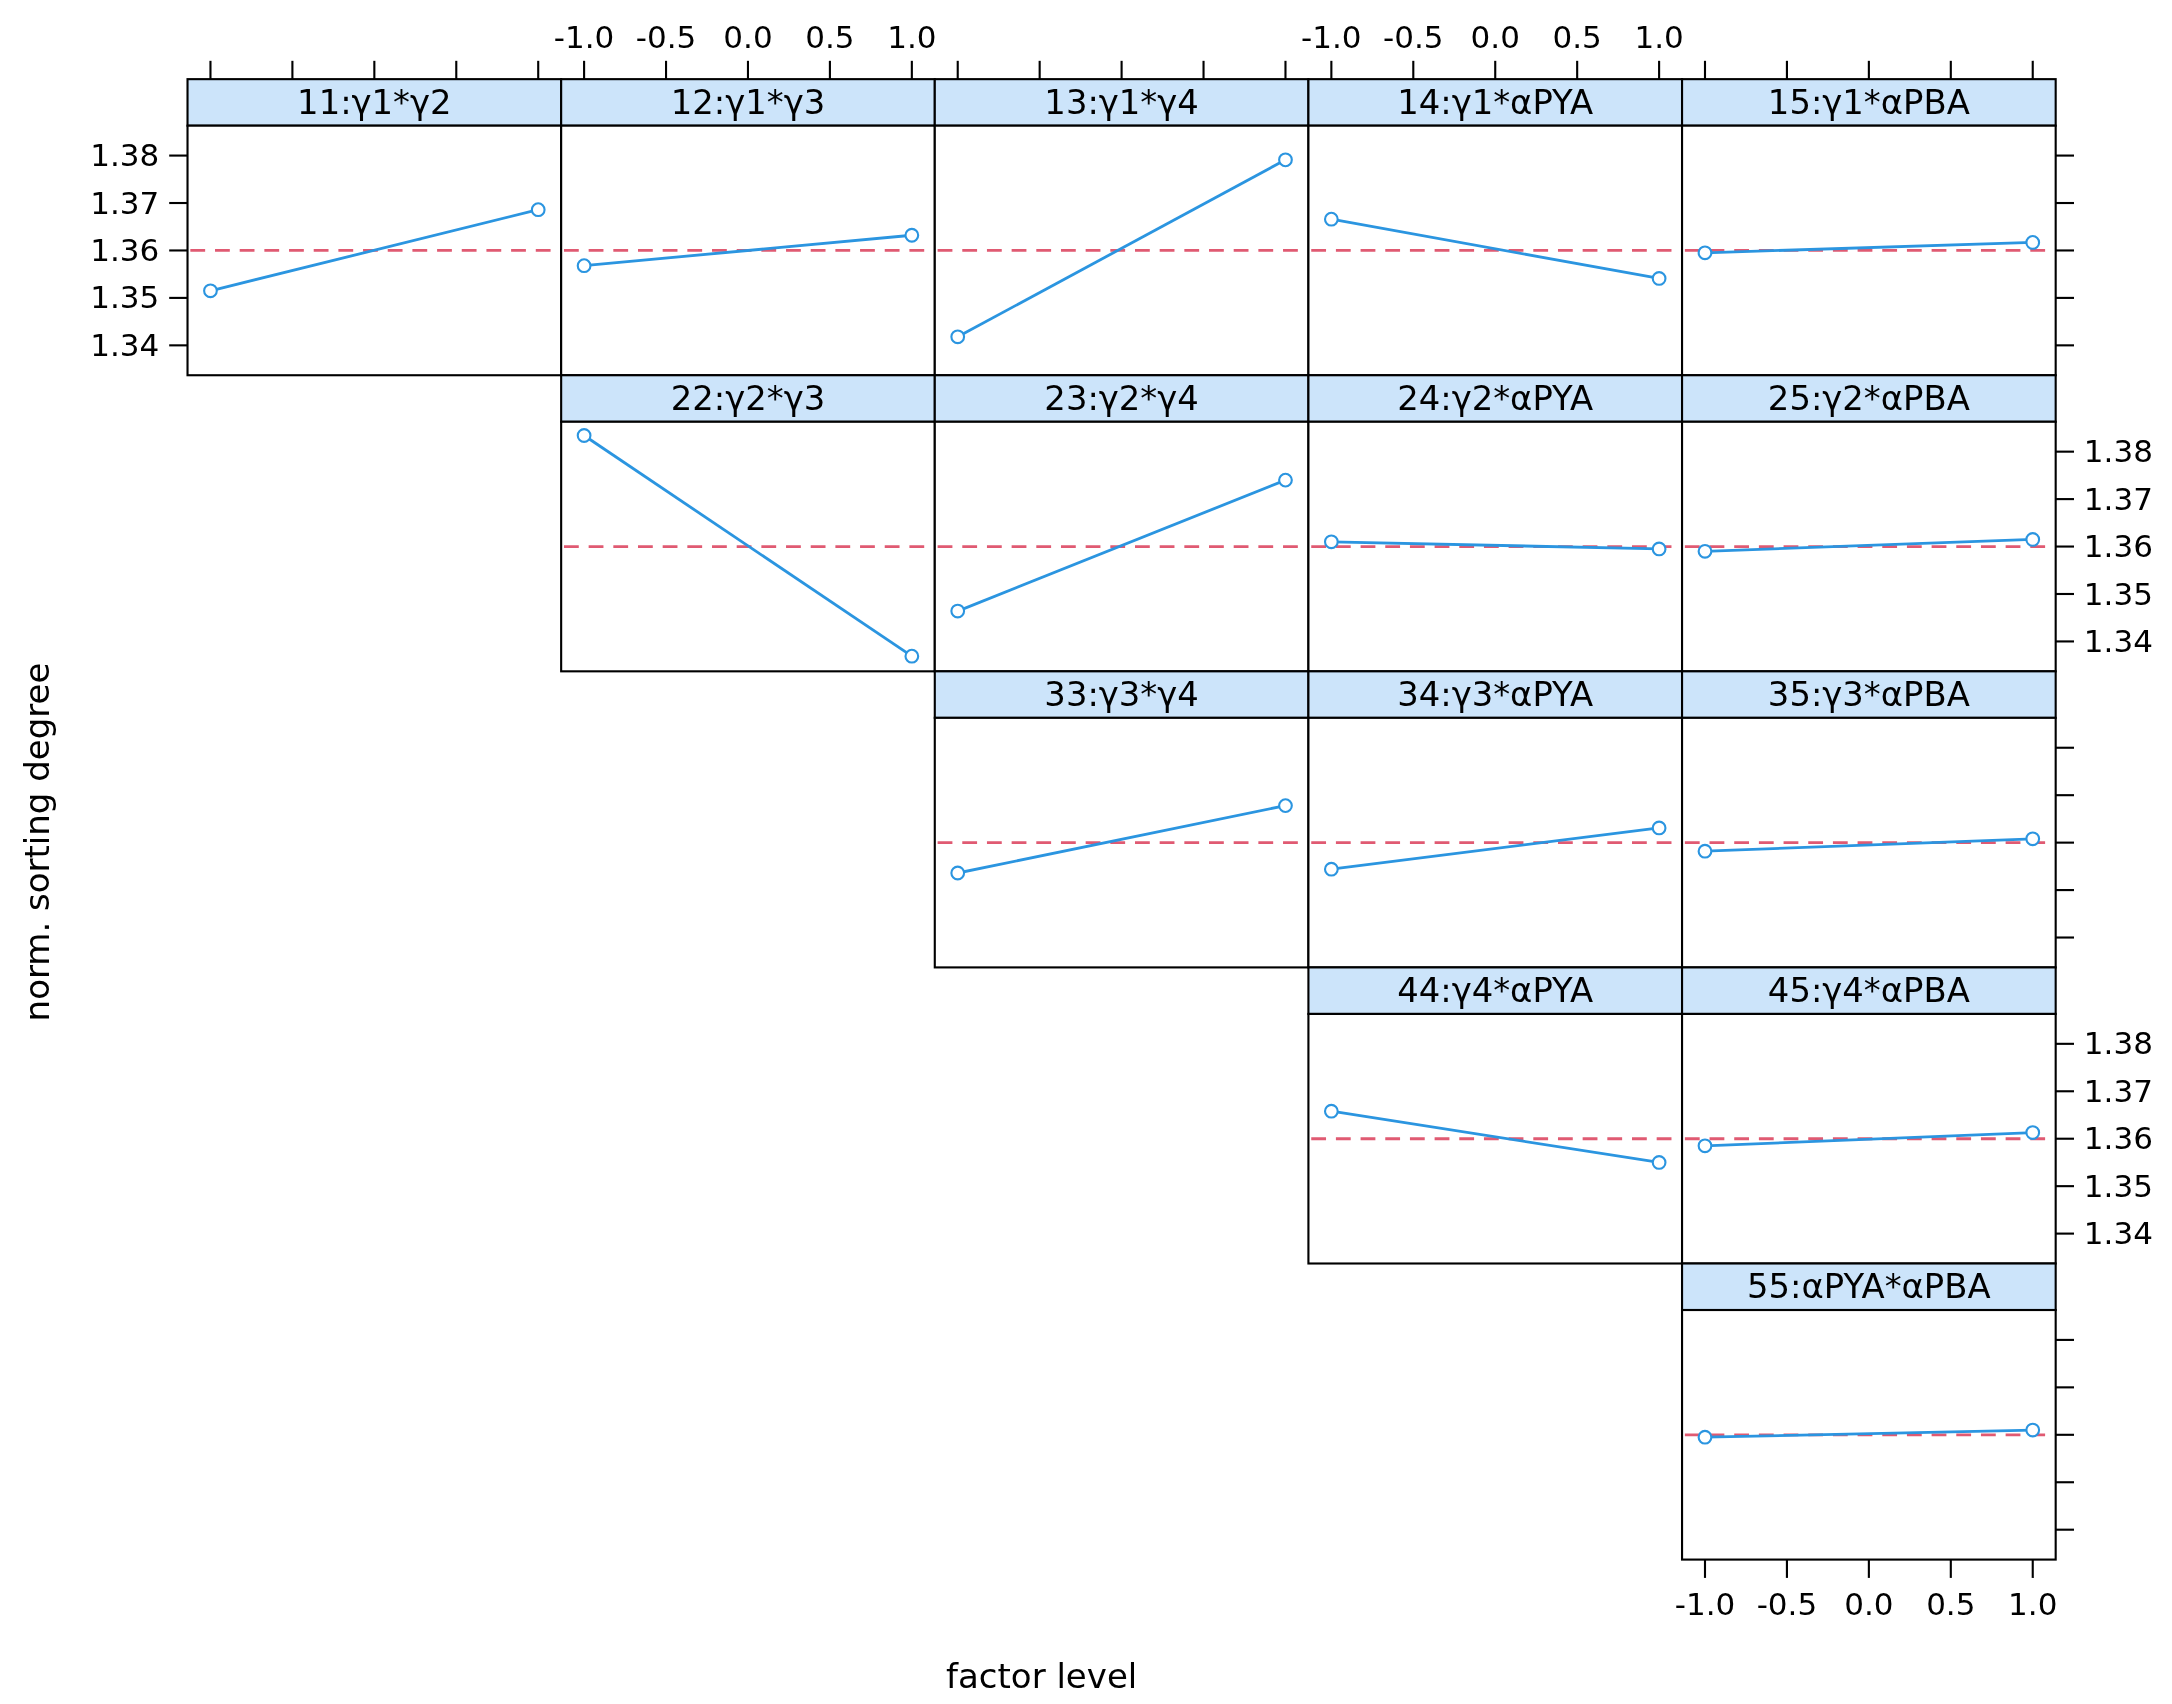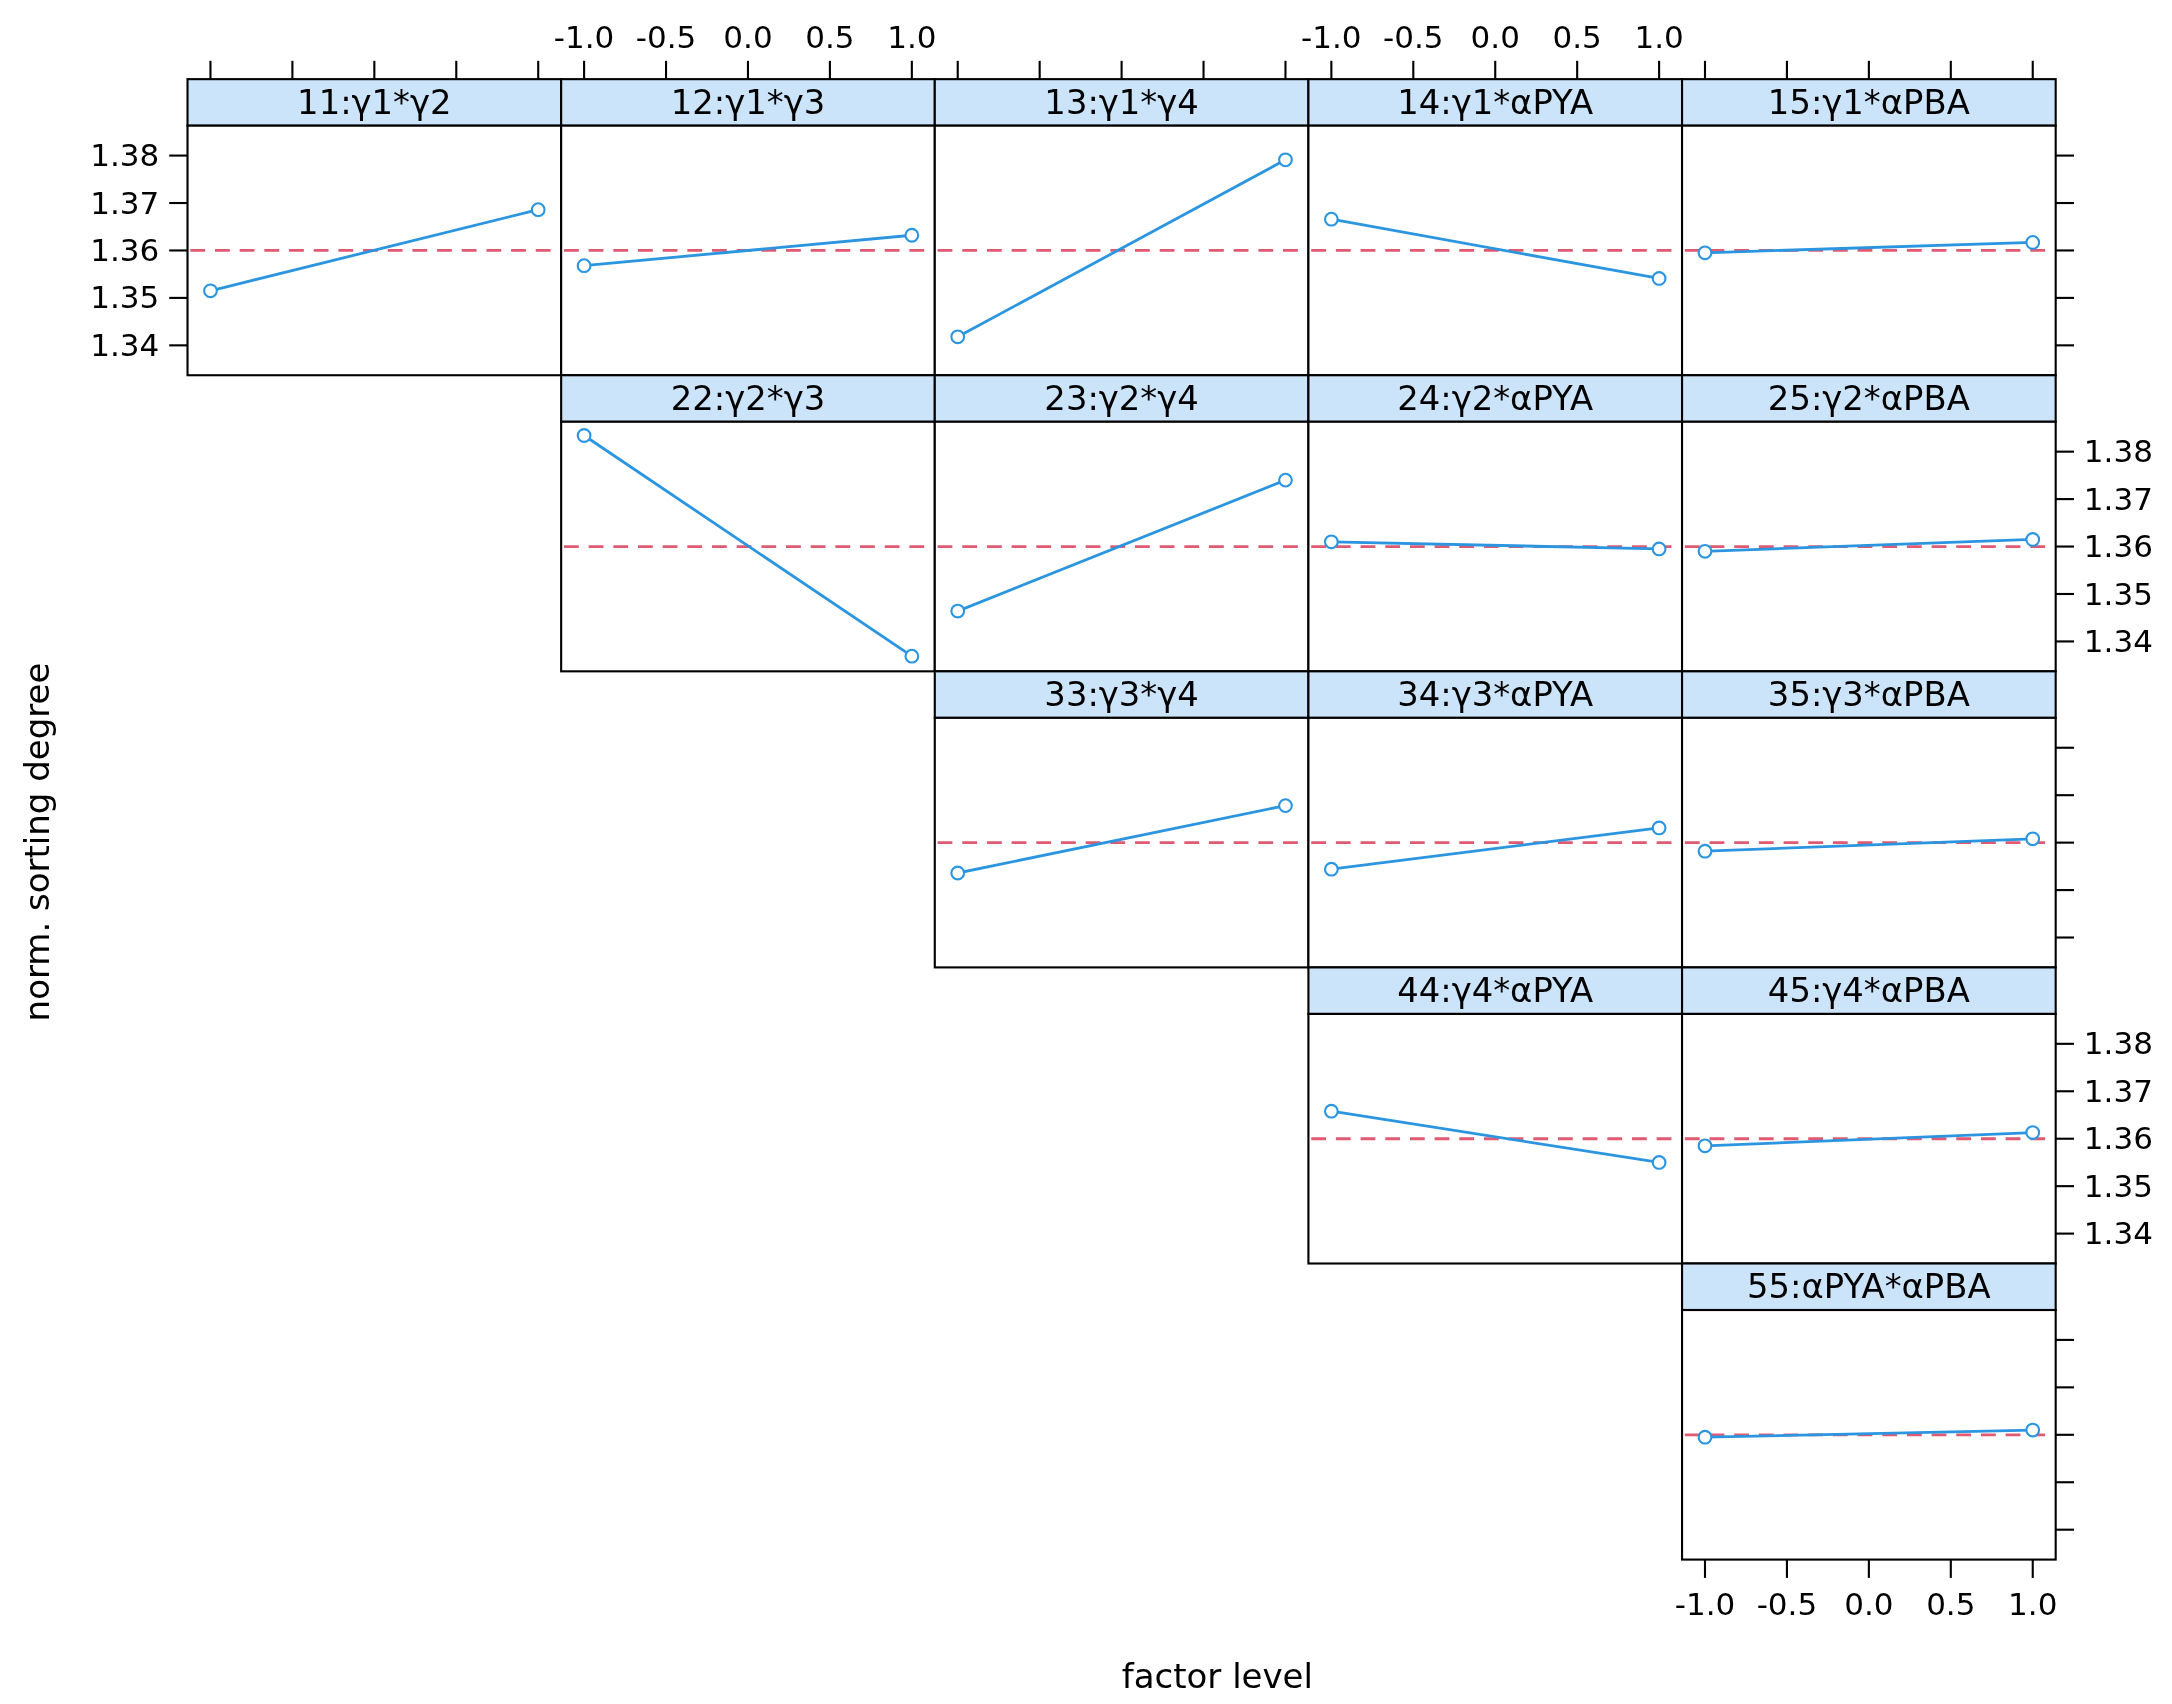--- a/index.html
+++ b/index.html
@@ -3,21 +3,21 @@
 <meta charset="utf-8">
 <style>
   html,body{margin:0;padding:0;background:#ffffff;}
   body{width:2172px;height:1705px;position:relative;overflow:hidden;
        font-family:"DejaVu Sans","Liberation Sans",sans-serif;}
   .figure{position:absolute;inset:0;}
   svg#plot{position:absolute;left:0;top:0;width:2172px;height:1705px;display:block;}
   .y-title{position:absolute;left:-161px;top:822px;width:395px;text-align:center;
            transform:rotate(-90deg);transform-origin:center center;
            font-size:34px;color:#000;white-space:nowrap;}
-  .x-title{position:absolute;left:946px;top:1656px;width:367px;text-align:right;
+  .x-title{position:absolute;left:946px;top:1656px;width:367px;text-align:left;
            font-size:34px;color:#000;white-space:nowrap;}
 </style>
 </head>
 <body>
 
 <div class="figure">
   <svg id="plot" viewBox="0 0 3081 2418">
       <rect x="266" y="112" width="530" height="66" fill="#CCE4FA" stroke="#000000" stroke-width="3"></rect>
       <text x="531" y="161" text-anchor="middle" font-size="48" fill="#000">11:γ1*γ2</text>
       <rect x="266" y="178" width="530" height="354" fill="#FFFFFF" stroke="#000000" stroke-width="3"></rect>

